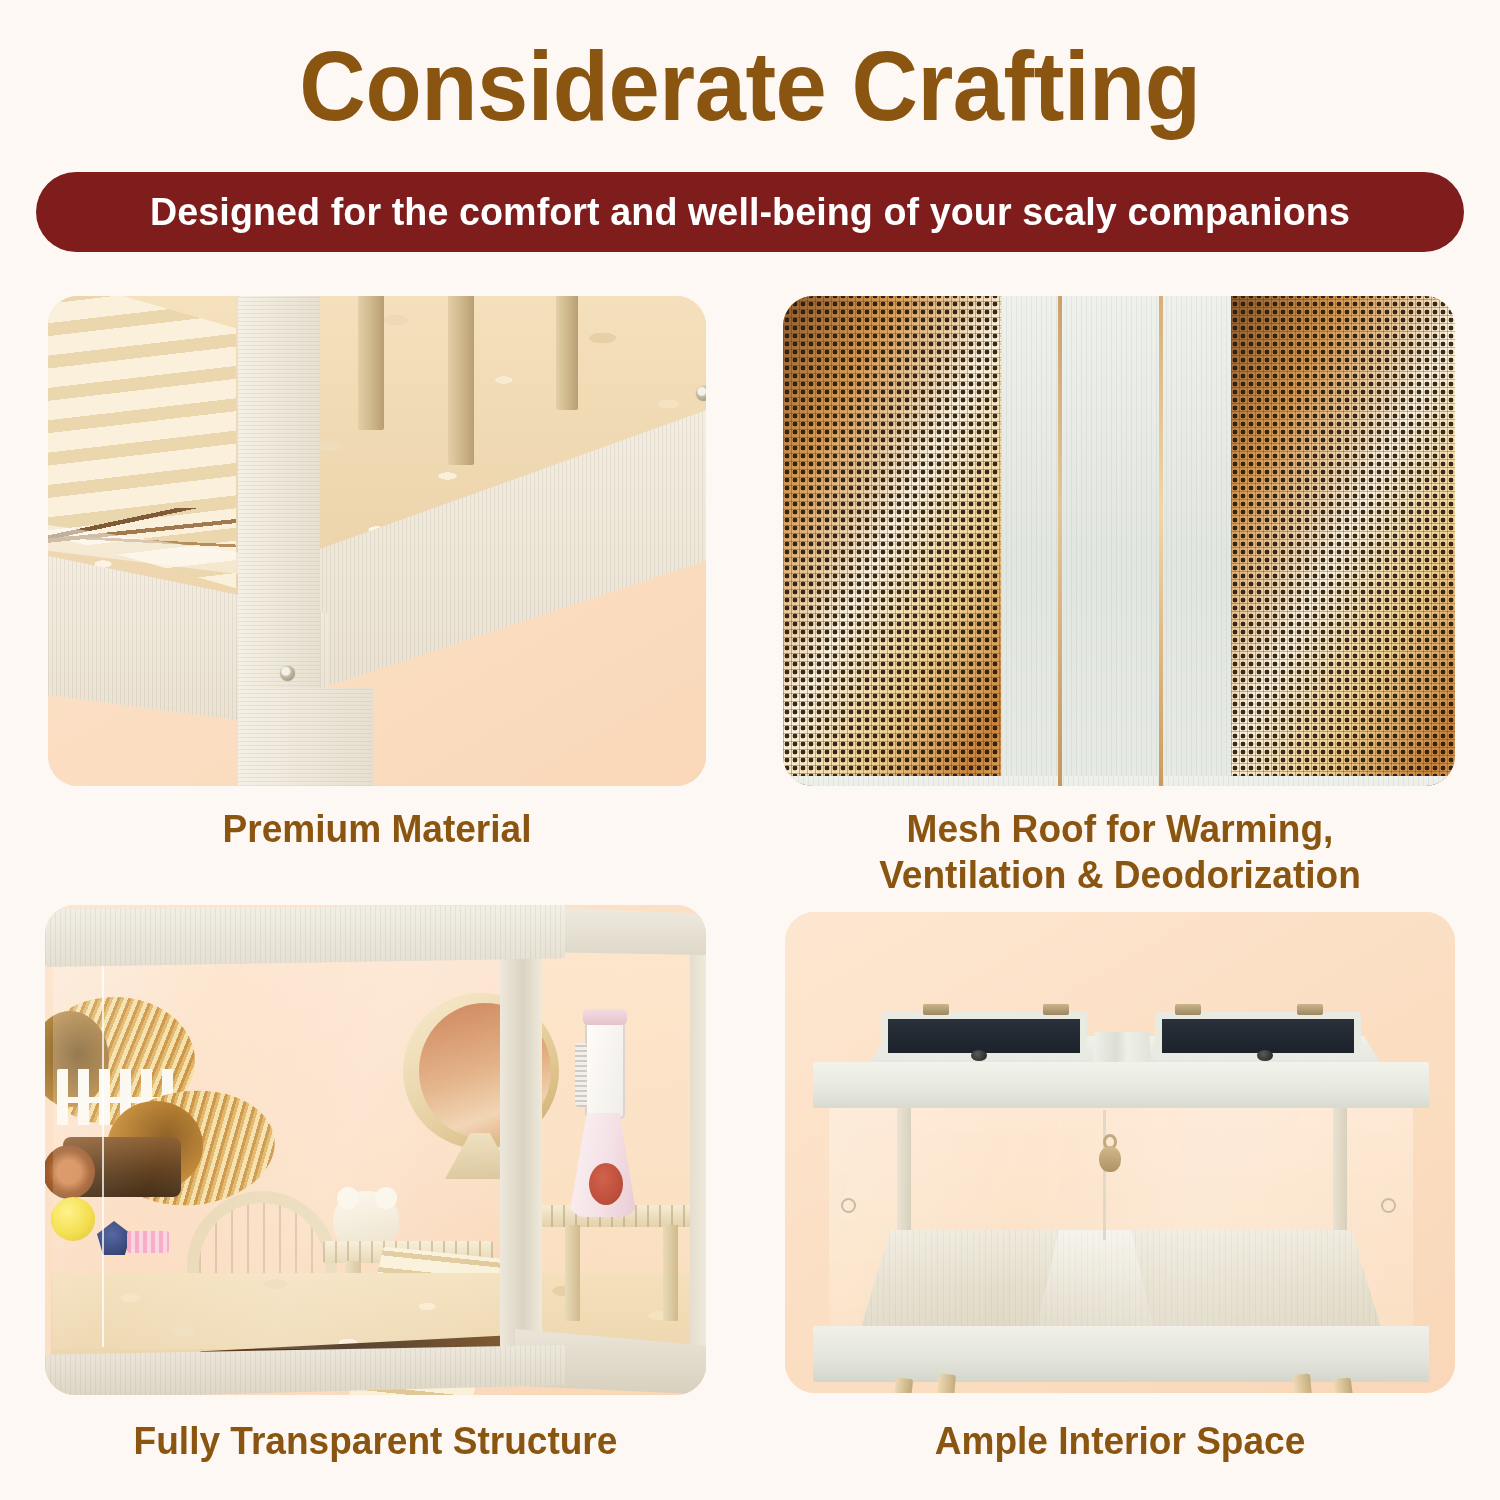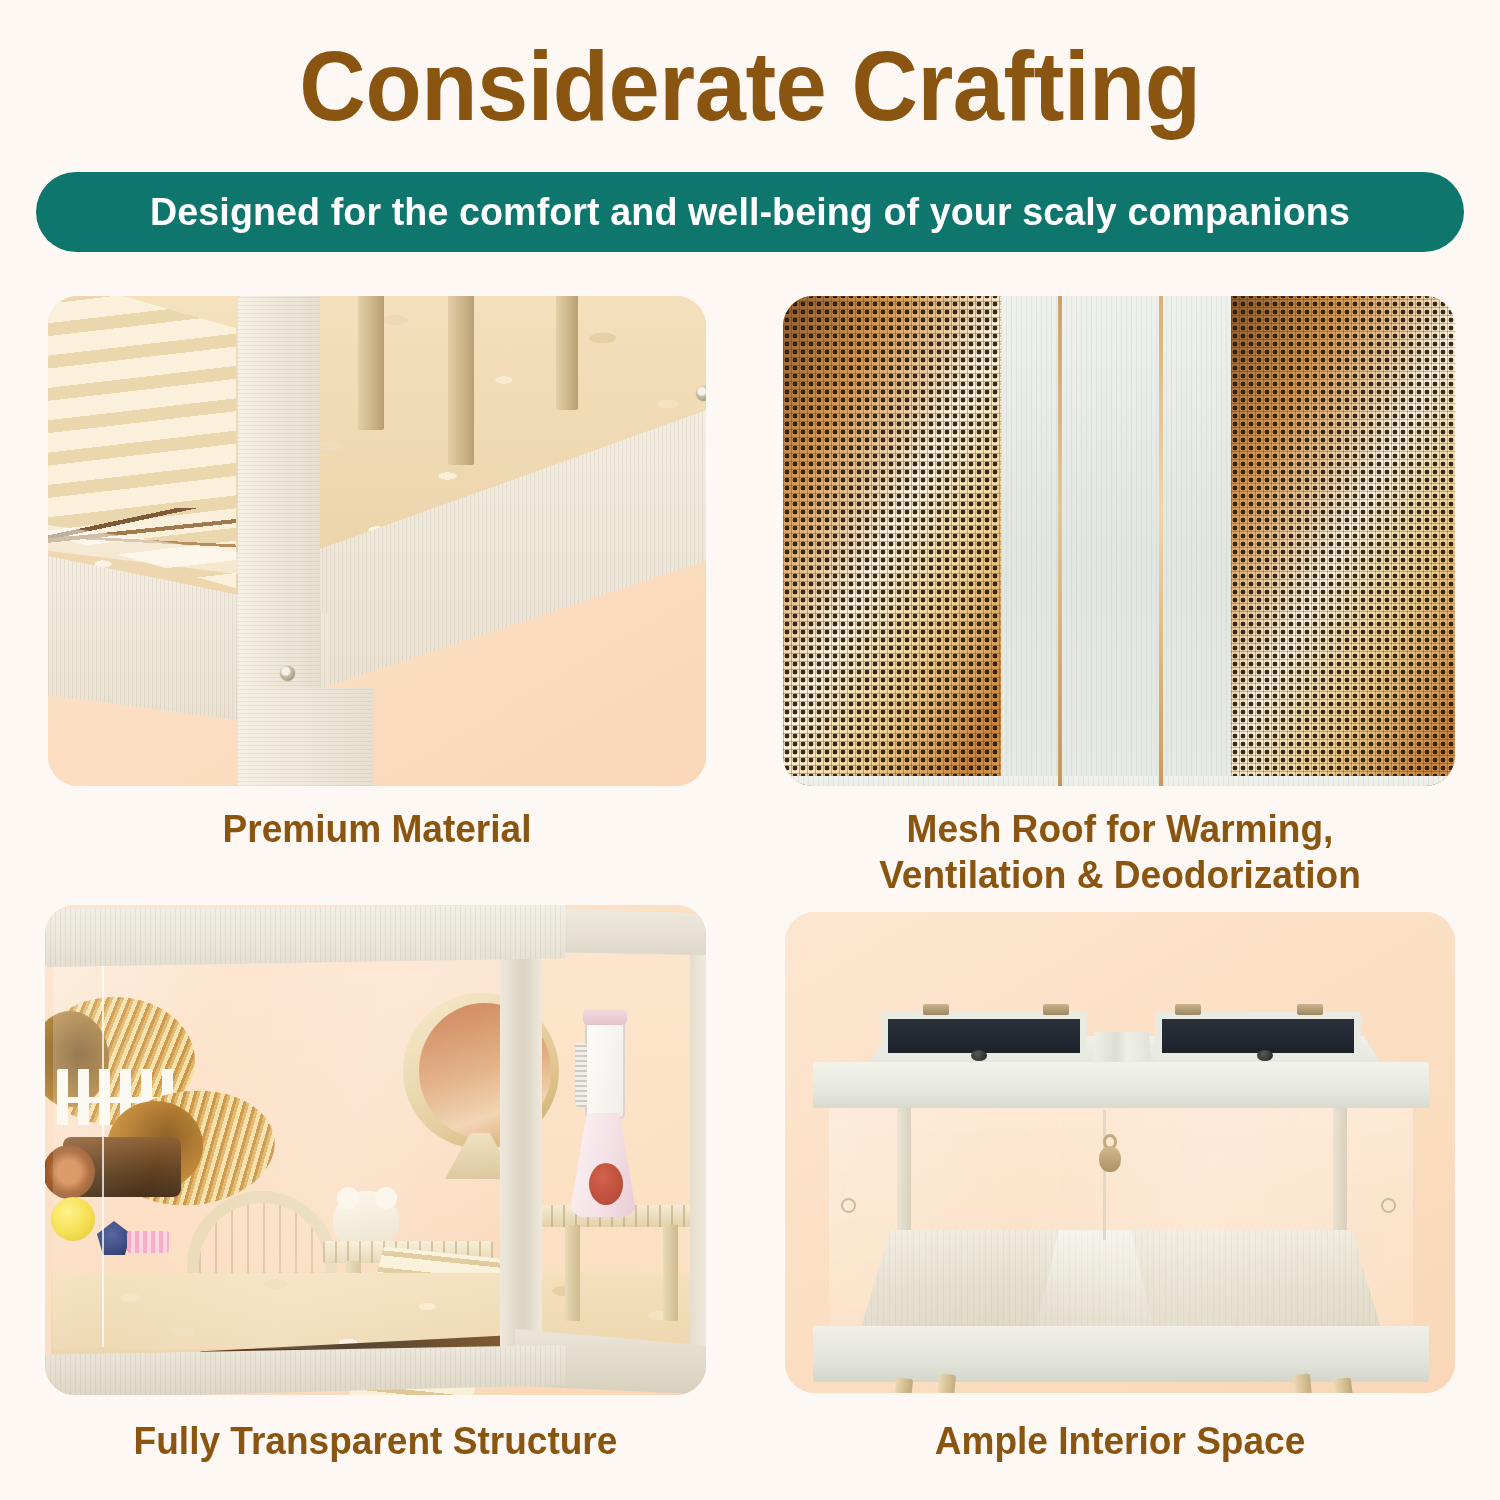--- a/index.html
+++ b/index.html
@@ -29,21 +29,21 @@
     color:#8A5510;
     letter-spacing:-0.5px;
     transform:scaleX(0.93);
     white-space:nowrap;
   }
 
   .subtitle-pill {
     position:absolute;
     left:36px; top:172px;
     width:1428px; height:80px;
-    background:#0f766e;
+    background:#7f1d1d;
     border-radius:40px;
     display:flex;
     align-items:center;
     justify-content:center;
   }
   .subtitle-text {
     font-size:38px;
     font-weight:bold;
     color:#FFFFFF;
     letter-spacing:0.1px;

